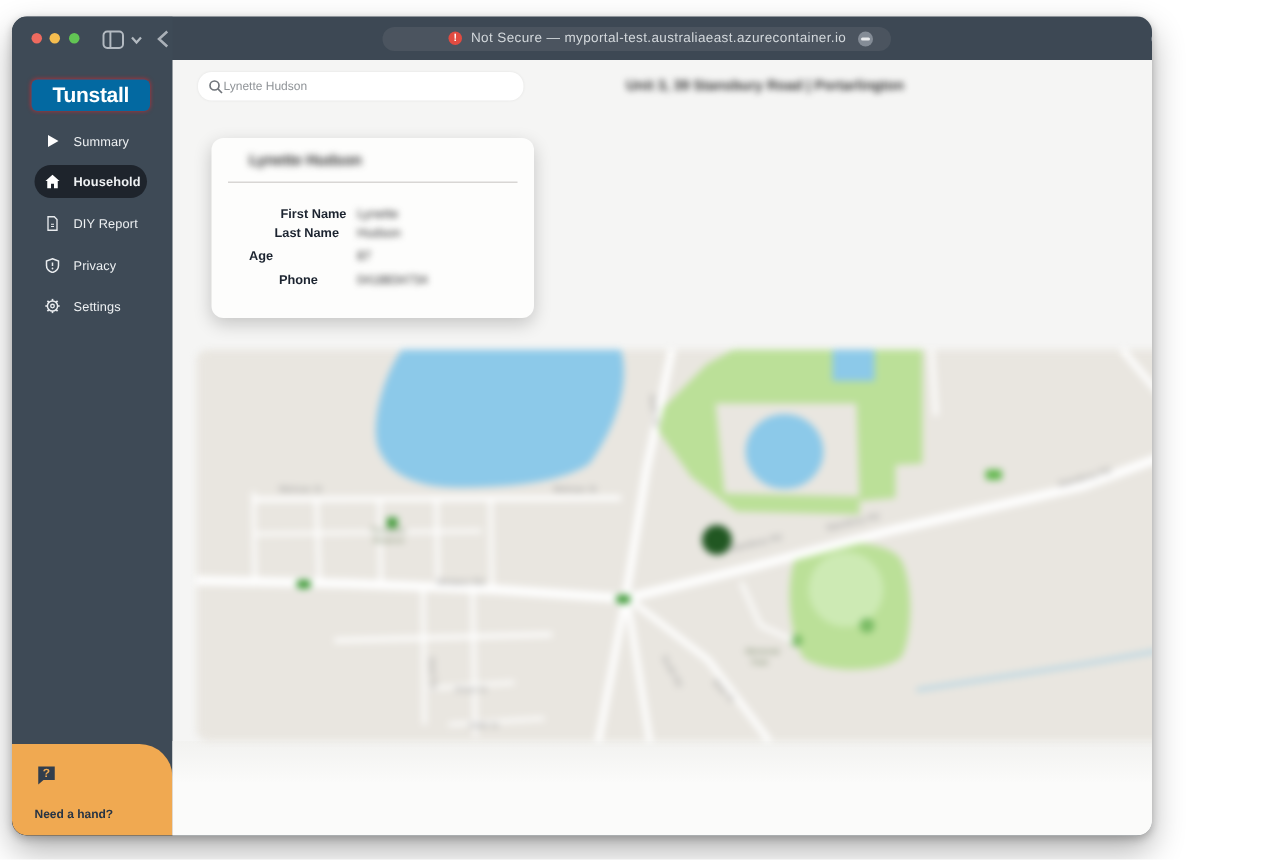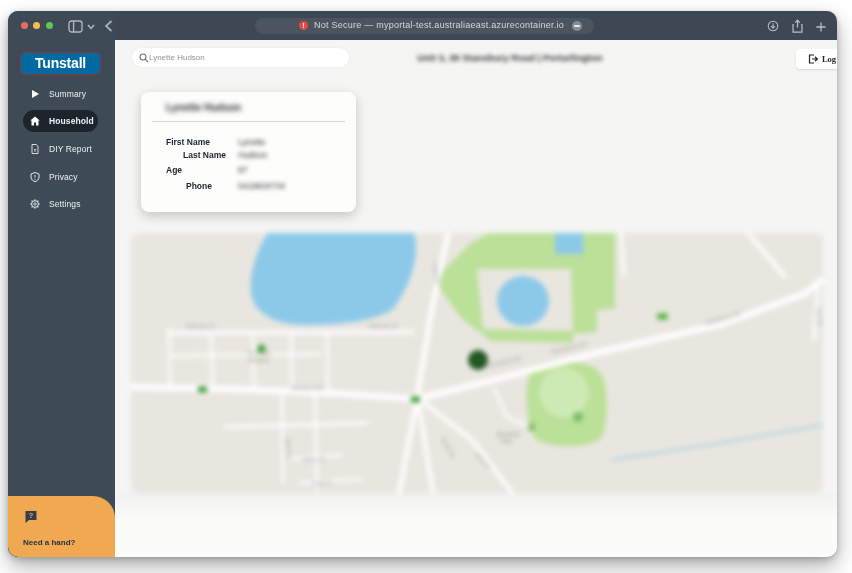--- a/index.html
+++ b/index.html
@@ -1,19 +1,19 @@
 <!DOCTYPE html>
 <html><head>
 <meta charset="utf-8">
 <style>
   html,body{margin:0;padding:0;background:#fff;}
   body{width:852px;height:573px;position:relative;overflow:hidden;
        font-family:"Liberation Sans",sans-serif;filter:blur(0.3px);}
   .abs{position:absolute;}
-  #win{position:absolute;left:8px;top:11px;width:829px;height:546px;
+  #win{position:absolute;left:8px;top:11px;width:760px;height:546px;
        border-radius:10px;background:#3d4854;overflow:hidden;
        box-shadow:0 10px 22px rgba(0,0,0,.30),0 2px 6px rgba(0,0,0,.22);}
   
   .tl{position:absolute;top:11px;width:7px;height:7px;border-radius:50%;}
   
   #sidebar{position:absolute;left:0;top:0;width:107px;height:546px;background:#3e4a56;}
   #logo{position:absolute;left:13px;top:42px;width:79px;height:21px;background:#0369a1;
         border-radius:4px;color:#fff;font-weight:bold;font-size:14px;line-height:21px;
         text-align:center;letter-spacing:-0.2px;box-shadow:0 0 3px rgba(226,36,44,.8);}
   .nav{position:absolute;left:15px;height:22px;display:flex;align-items:center;color:#eef1f3;font-size:8.5px;letter-spacing:0.1px;}
@@ -152,21 +152,21 @@
       <svg width="10" height="10" viewBox="0 0 10 10" style="margin-right:4px;">
         <path d="M6 1 H1.5 V9 H6" fill="none" stroke="#1c232b" stroke-width="1.2"></path>
         <path d="M4 5 H9 M7 2.8 L9.3 5 7 7.2" fill="none" stroke="#1c232b" stroke-width="1.2"></path>
       </svg>
       Log out
     </div>
 
     <div class="card" id="card1">
       <div id="c1title">Lynette Hudson</div>
       <div id="c1hr"></div>
-      <div class="lbl" style="top:45px;">First Name</div>
+      <div class="lbl" style="top:45px;margin-left:21px;">First Name</div>
         <div class="val" style="top:45px;">Lynette</div>
       <div class="lbl" style="top:58px;margin-left:17px;">Last Name</div>
         <div class="val" style="top:58px;">Hudson</div>
       <div class="lbl" style="top:73px;">Age</div>
         <div class="val" style="top:73px;">87</div>
       <div class="lbl" style="top:89px;padding-left:20px;">Phone</div>
         <div class="val" style="top:89px;">0418834734</div>
     </div>
 
 

